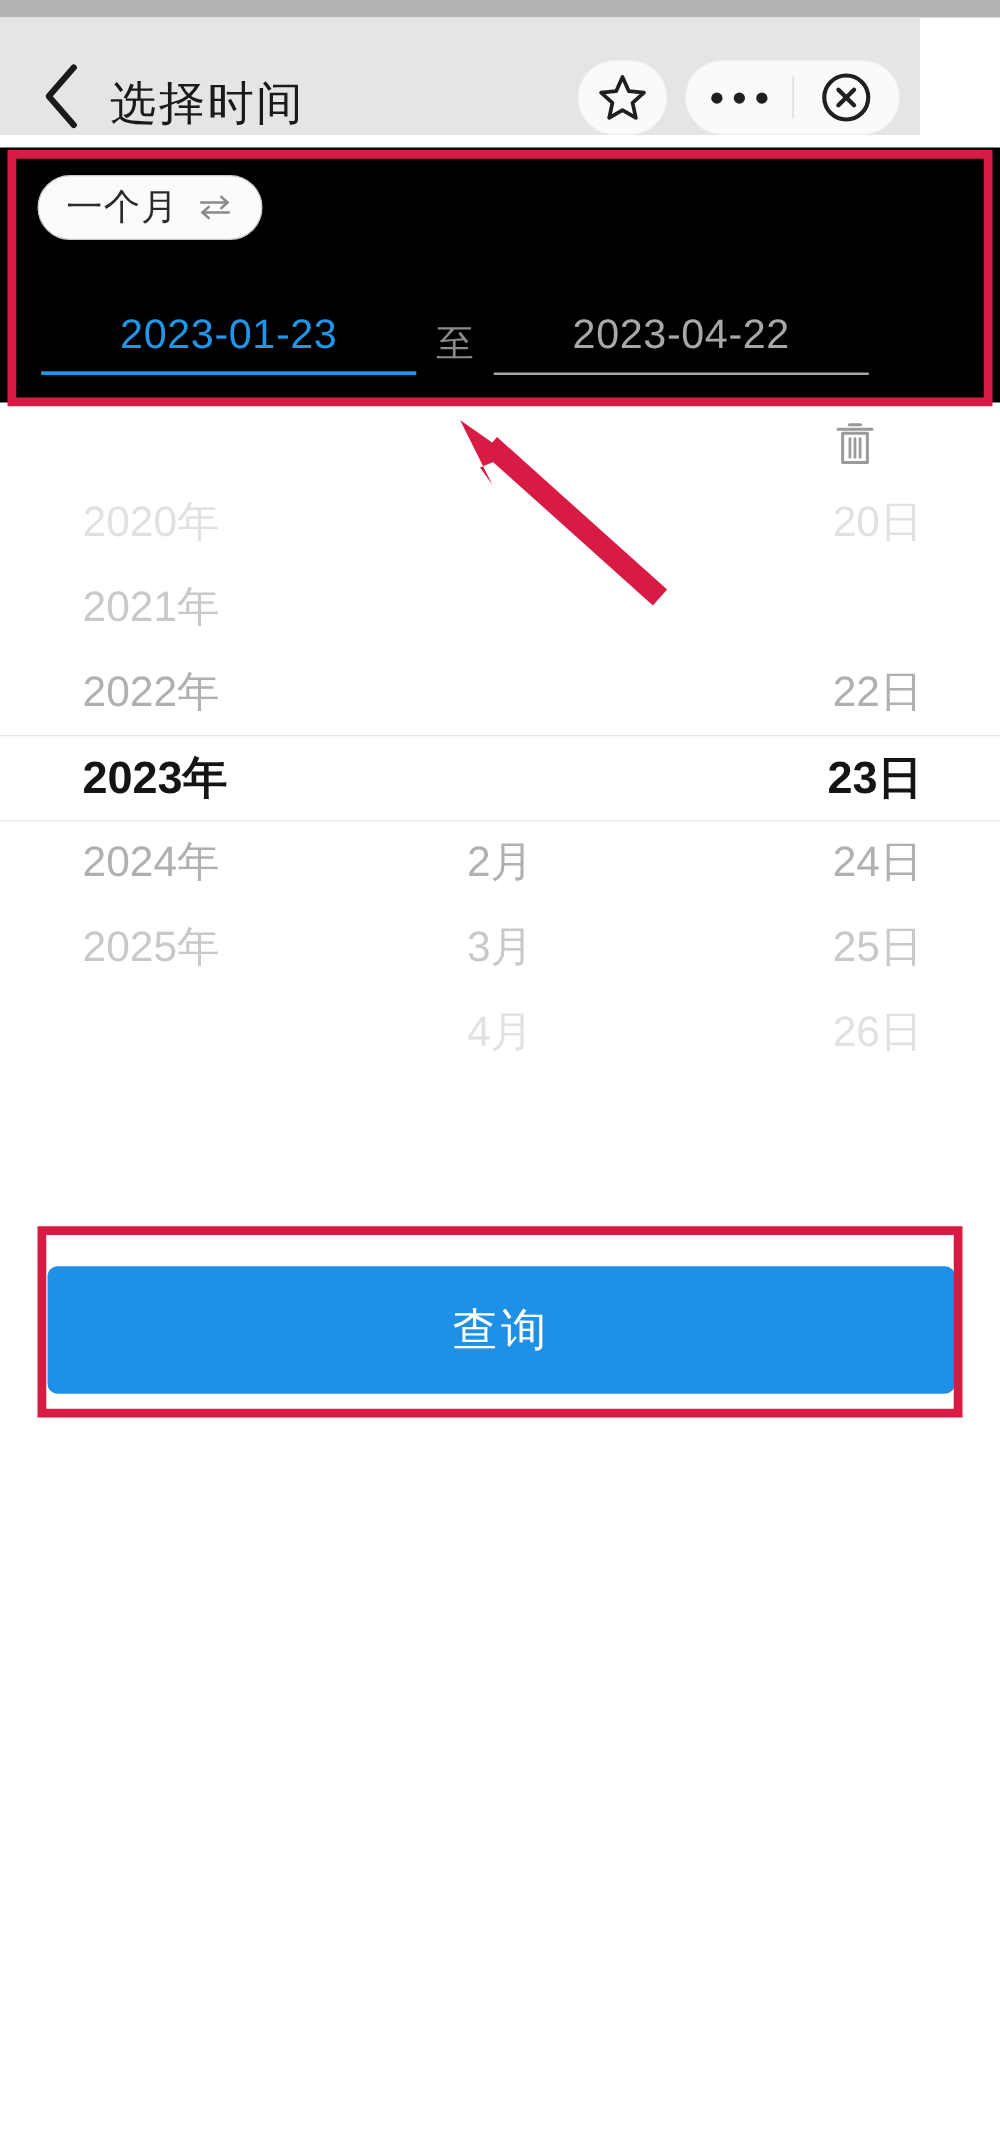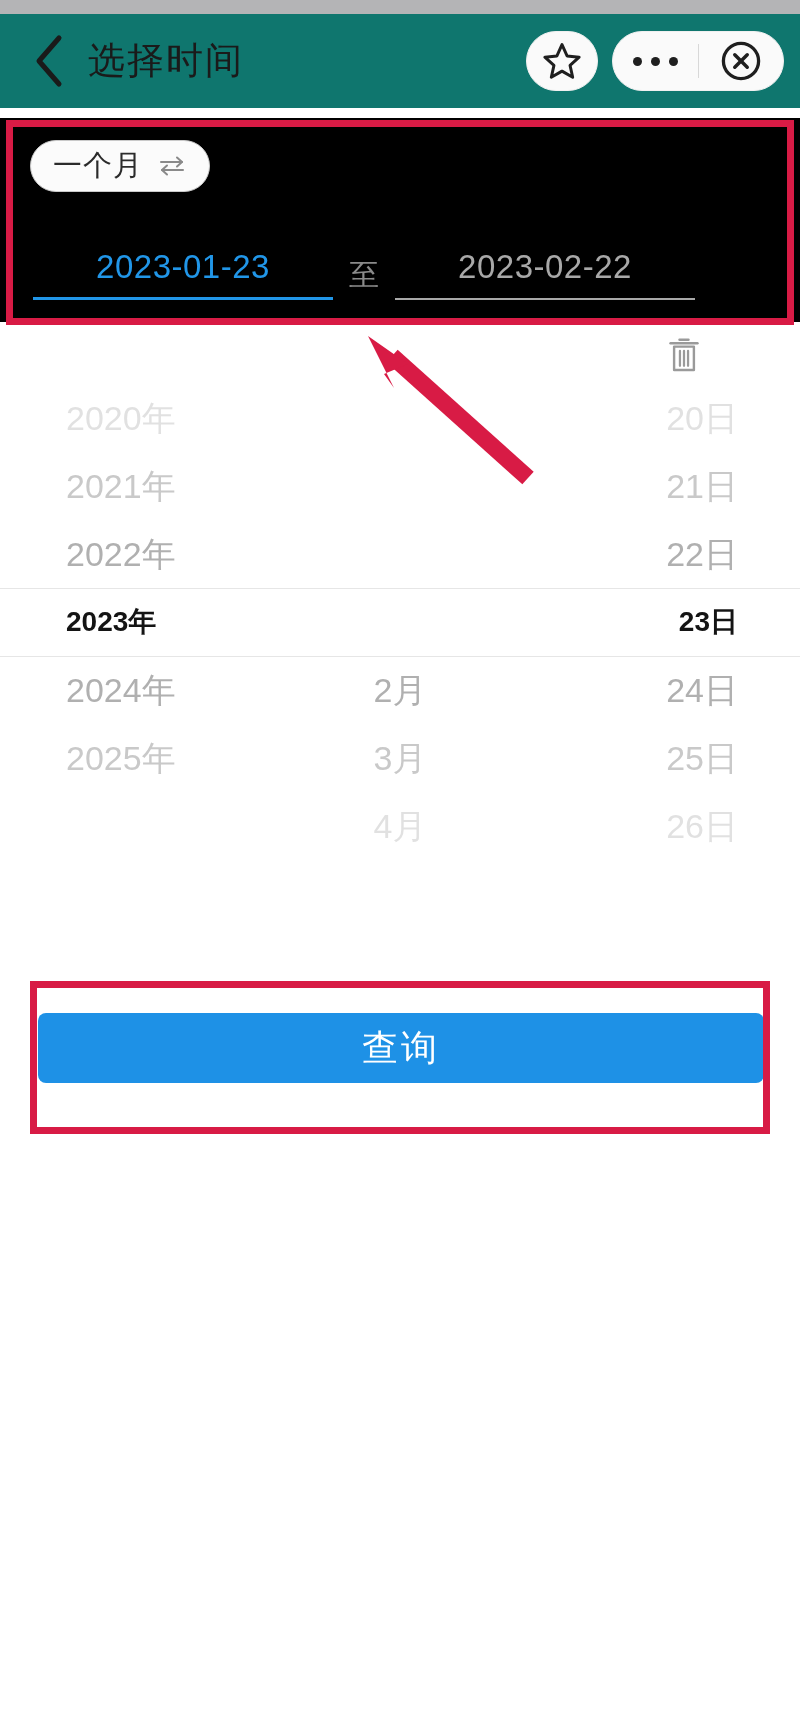--- a/index.html
+++ b/index.html
@@ -23,25 +23,25 @@
     top: 0; left: 0;
     width: 800px;
     height: 14px;
     background: #b4b4b6;
   }
 
   
   .header {
     position: absolute;
     top: 14px; left: 0;
-    width: 800px;
+    width: 736px;
     height: 94px;
-    background: #0f766e;
-    display: flex;
-    align-items: center;
+    background: #e5e5e5;
+    display: flex;
+    align-items: flex-end;
   }
   .back-chevron {
     width: 62px;
     height: 62px;
     margin-left: 18px;
     display: flex;
     align-items: center;
     justify-content: center;
     flex: 0 0 auto;
   }
@@ -211,33 +211,33 @@
     width: 100%;
     height: 68px;
     line-height: 68px;
     text-align: center;
     font-size: 34px;
     color: #9d9d9d;
     white-space: nowrap;
   }
   .picker-item.selected {
     color: #141414;
-    font-size: 28px;
+    font-size: 36px;
     font-weight: 700;
   }
   .col-year .picker-item { text-align: left; padding-left: 66px; }
   .col-month .picker-item { text-align: center; }
   .col-day .picker-item { text-align: right; padding-right: 62px; }
 
   
   .submit-btn {
     position: absolute;
     top: 1013px; left: 38px;
     width: 726px;
-    height: 70px;
+    height: 102px;
     background: #1e91e6;
     border: none;
     border-radius: 8px;
     color: #ffffff;
     font-size: 36px;
     letter-spacing: 3px;
     font-family: "Liberation Sans", "DejaVu Sans", sans-serif;
     display: flex;
     align-items: center;
     justify-content: center;
@@ -318,21 +318,21 @@
       </svg>
     </div>
 
     <div class="date-row">
       <div class="date-field" id="date-start">
         <div class="date-text">2023-01-23</div>
         <div class="underline"></div>
       </div>
       <div class="date-sep">至</div>
       <div class="date-field" id="date-end">
-        <div class="date-text">2023-02-22</div>
+        <div class="date-text">2023-04-22</div>
         <div class="underline"></div>
       </div>
     </div>
   </div>
 
   <div class="trash-btn">
     <svg width="36" height="40" viewBox="0 0 24 26">
       <line x1="3" y1="5.2" x2="21" y2="5.2" stroke="#9a9a9a" stroke-width="1.6" stroke-linecap="round"></line>
       <line x1="9" y1="2.8" x2="15" y2="2.8" stroke="#9a9a9a" stroke-width="1.6" stroke-linecap="round"></line>
       <path d="M5.4 7.4 L18.6 7.4 L18.6 23 L5.4 23 Z" fill="none" stroke="#9a9a9a" stroke-width="1.6" stroke-linejoin="round"></path>
@@ -357,21 +357,20 @@
       </div>
 
       <div class="picker-col col-month">
         <div class="picker-item" style="top:276px;opacity:.80">2月</div>
         <div class="picker-item" style="top:344px;opacity:.55">3月</div>
         <div class="picker-item" style="top:412px;opacity:.30">4月</div>
       </div>
 
       <div class="picker-col col-day">
         <div class="picker-item" style="top:4px;opacity:.30">20日</div>
-        <div class="picker-item" style="top:72px;opacity:.55">21日</div>
         <div class="picker-item" style="top:140px;opacity:.80">22日</div>
         <div class="picker-item selected" style="top:208px">23日</div>
         <div class="picker-item" style="top:276px;opacity:.80">24日</div>
         <div class="picker-item" style="top:344px;opacity:.55">25日</div>
         <div class="picker-item" style="top:412px;opacity:.30">26日</div>
       </div>
 
     </div>
   </div>
 

